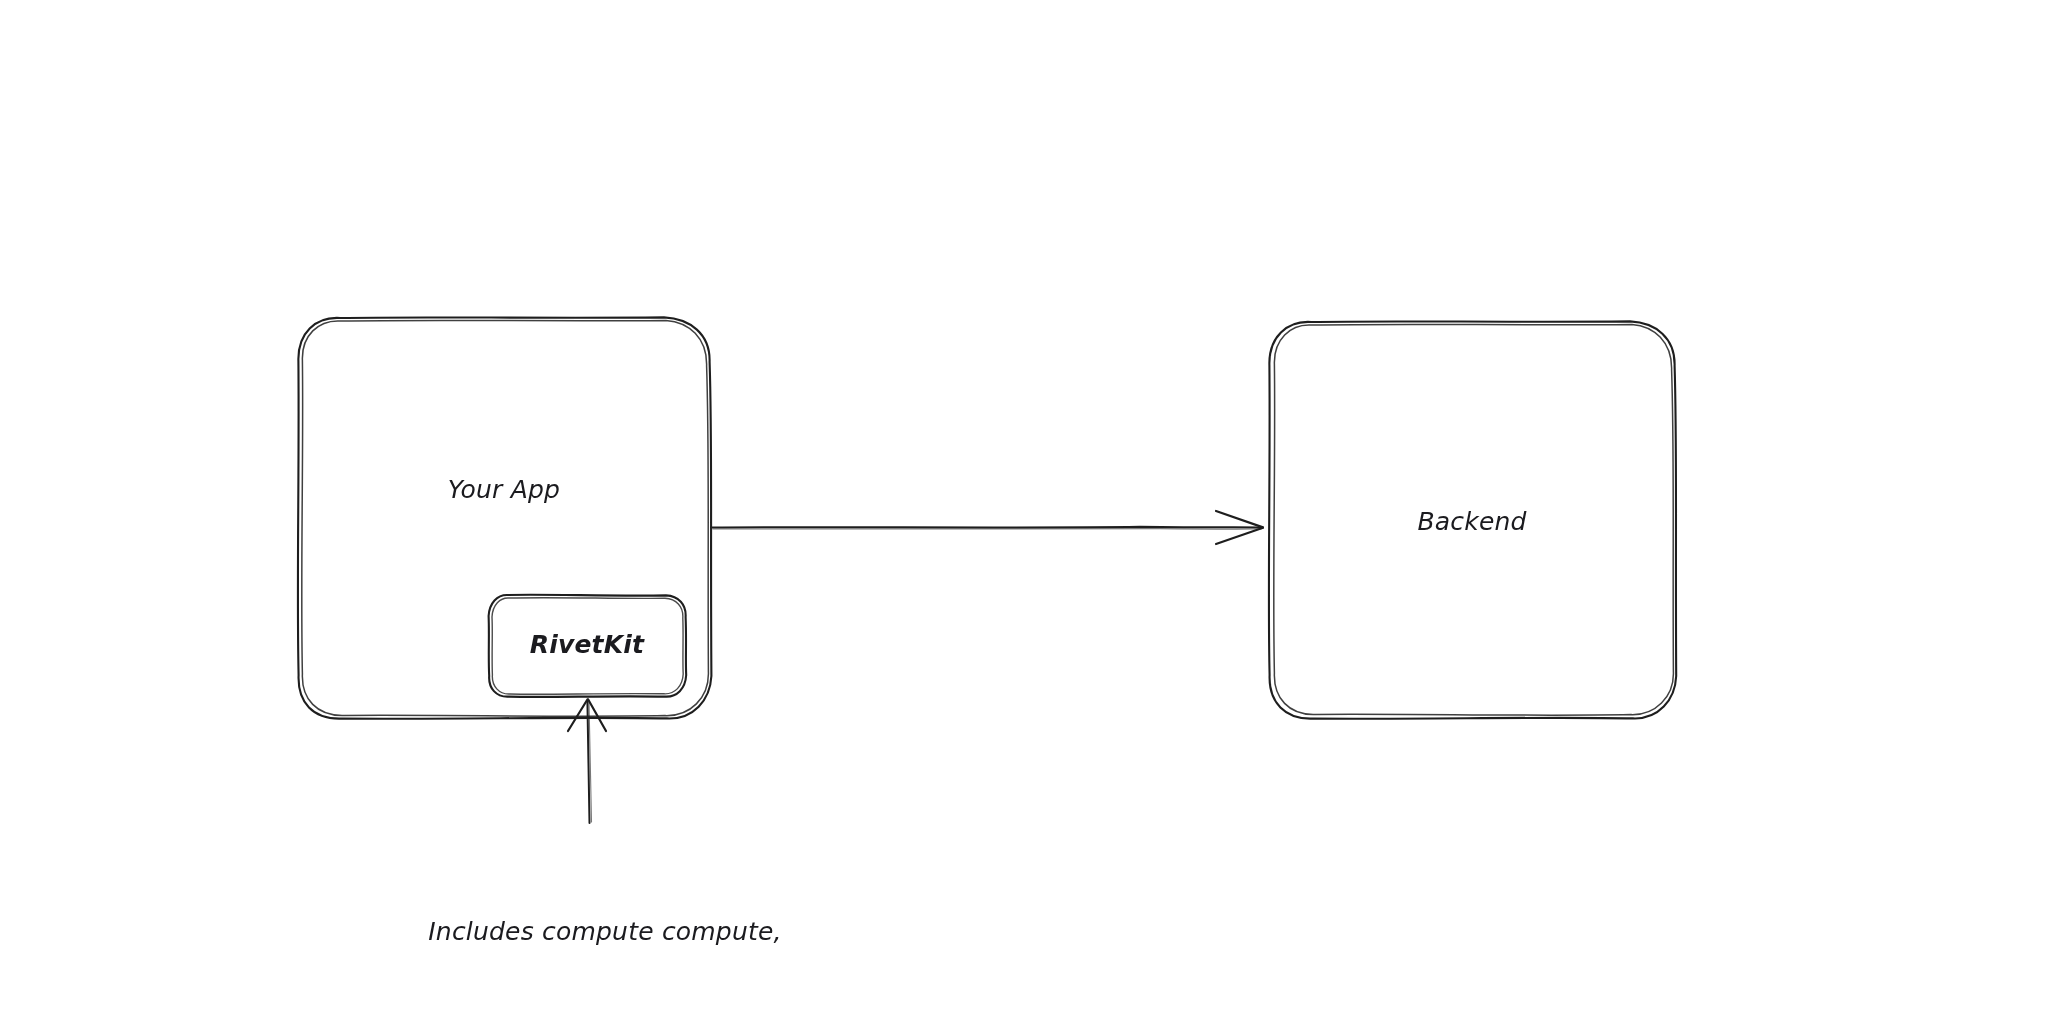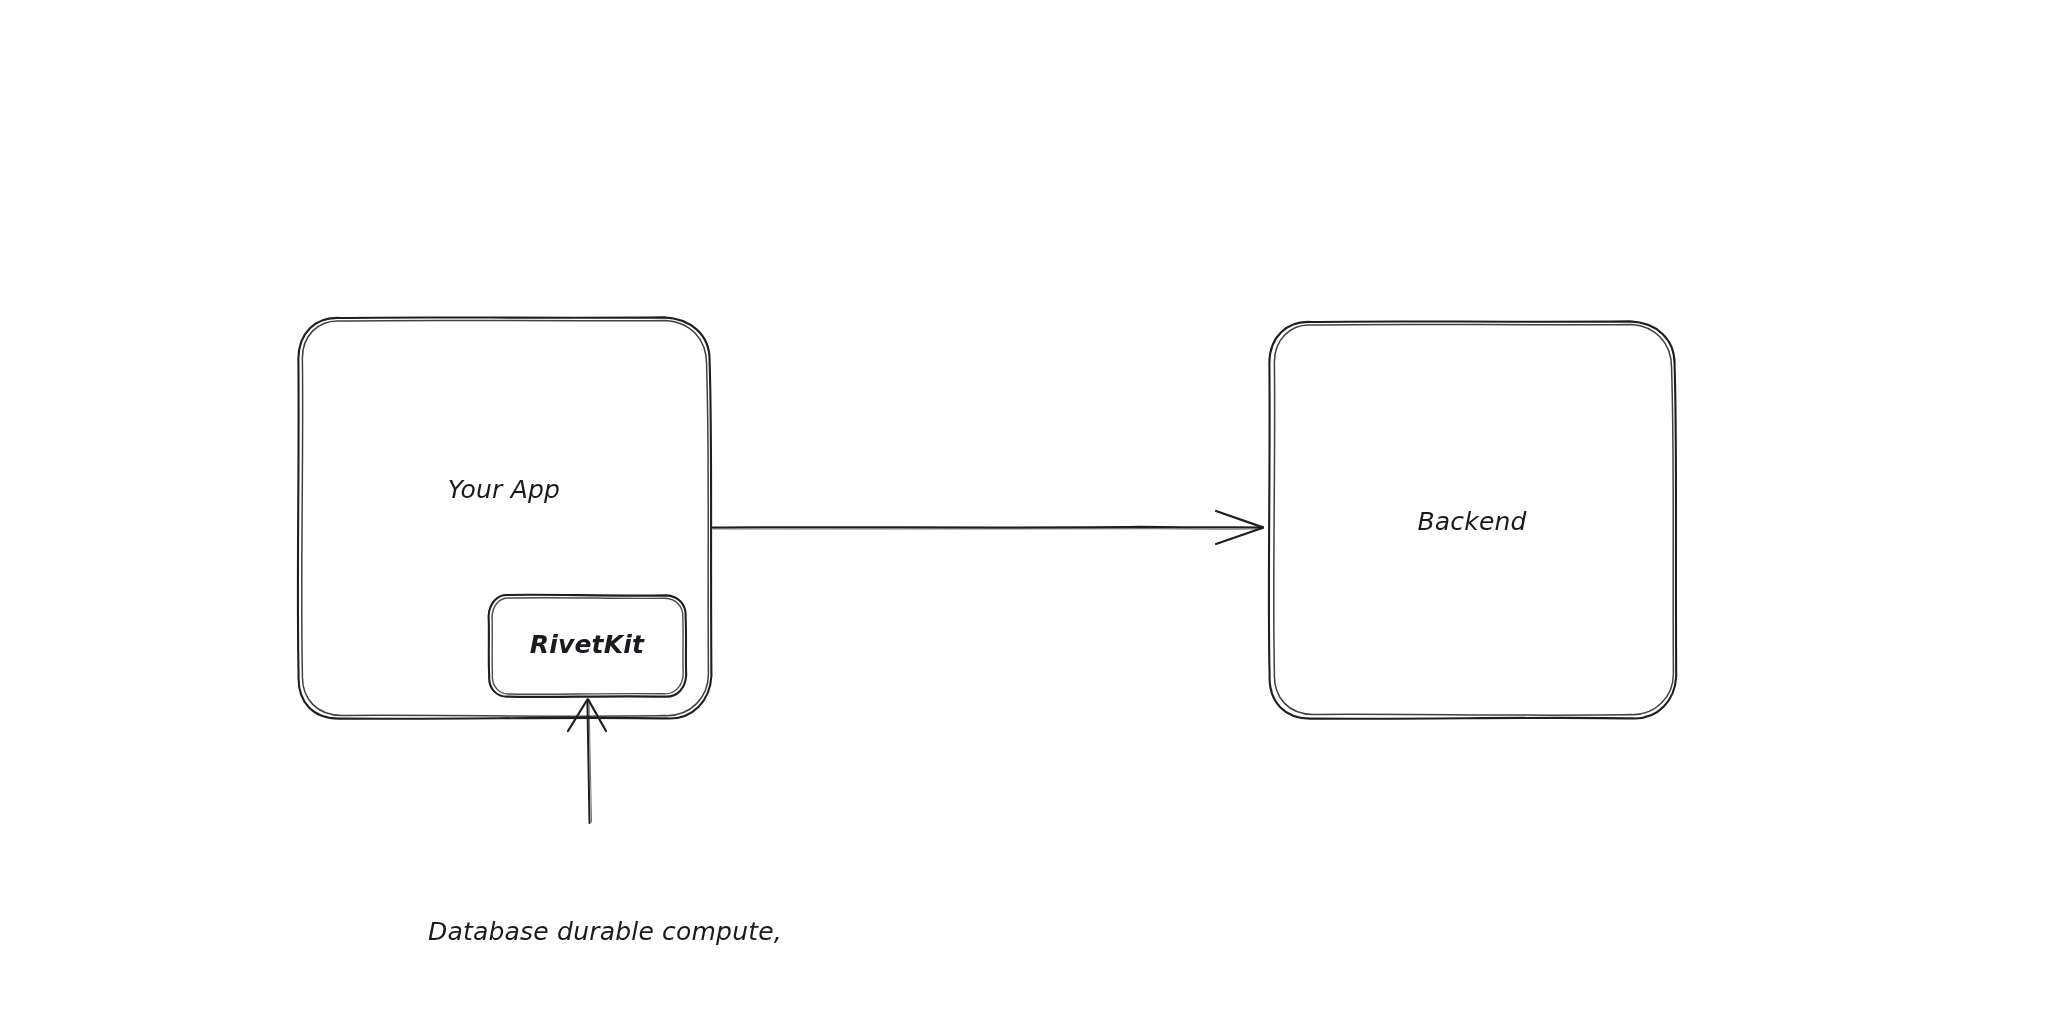--- a/index.html
+++ b/index.html
@@ -154,18 +154,18 @@
 
 
 
   <div class="lbl nodelabel" style="left:374px; top:476px; width:260px;">Your App</div>
 
   <div class="lbl nodelabel" style="left:487px; top:631px; width:200px;font-weight:bold;">RivetKit</div>
 
   <div class="lbl nodelabel" style="left:1342px; top:508px; width:260px;">Backend</div>
 
   <div class="lbl caption" style="left:355px; top:843px; width:500px;">
-    <div>Database durable compute,</div>
+    <div>Includes compute compute,</div>
     <div>real-time, scheduling,</div>
     
   </div>
 
 </div>
 
 </body></html>

